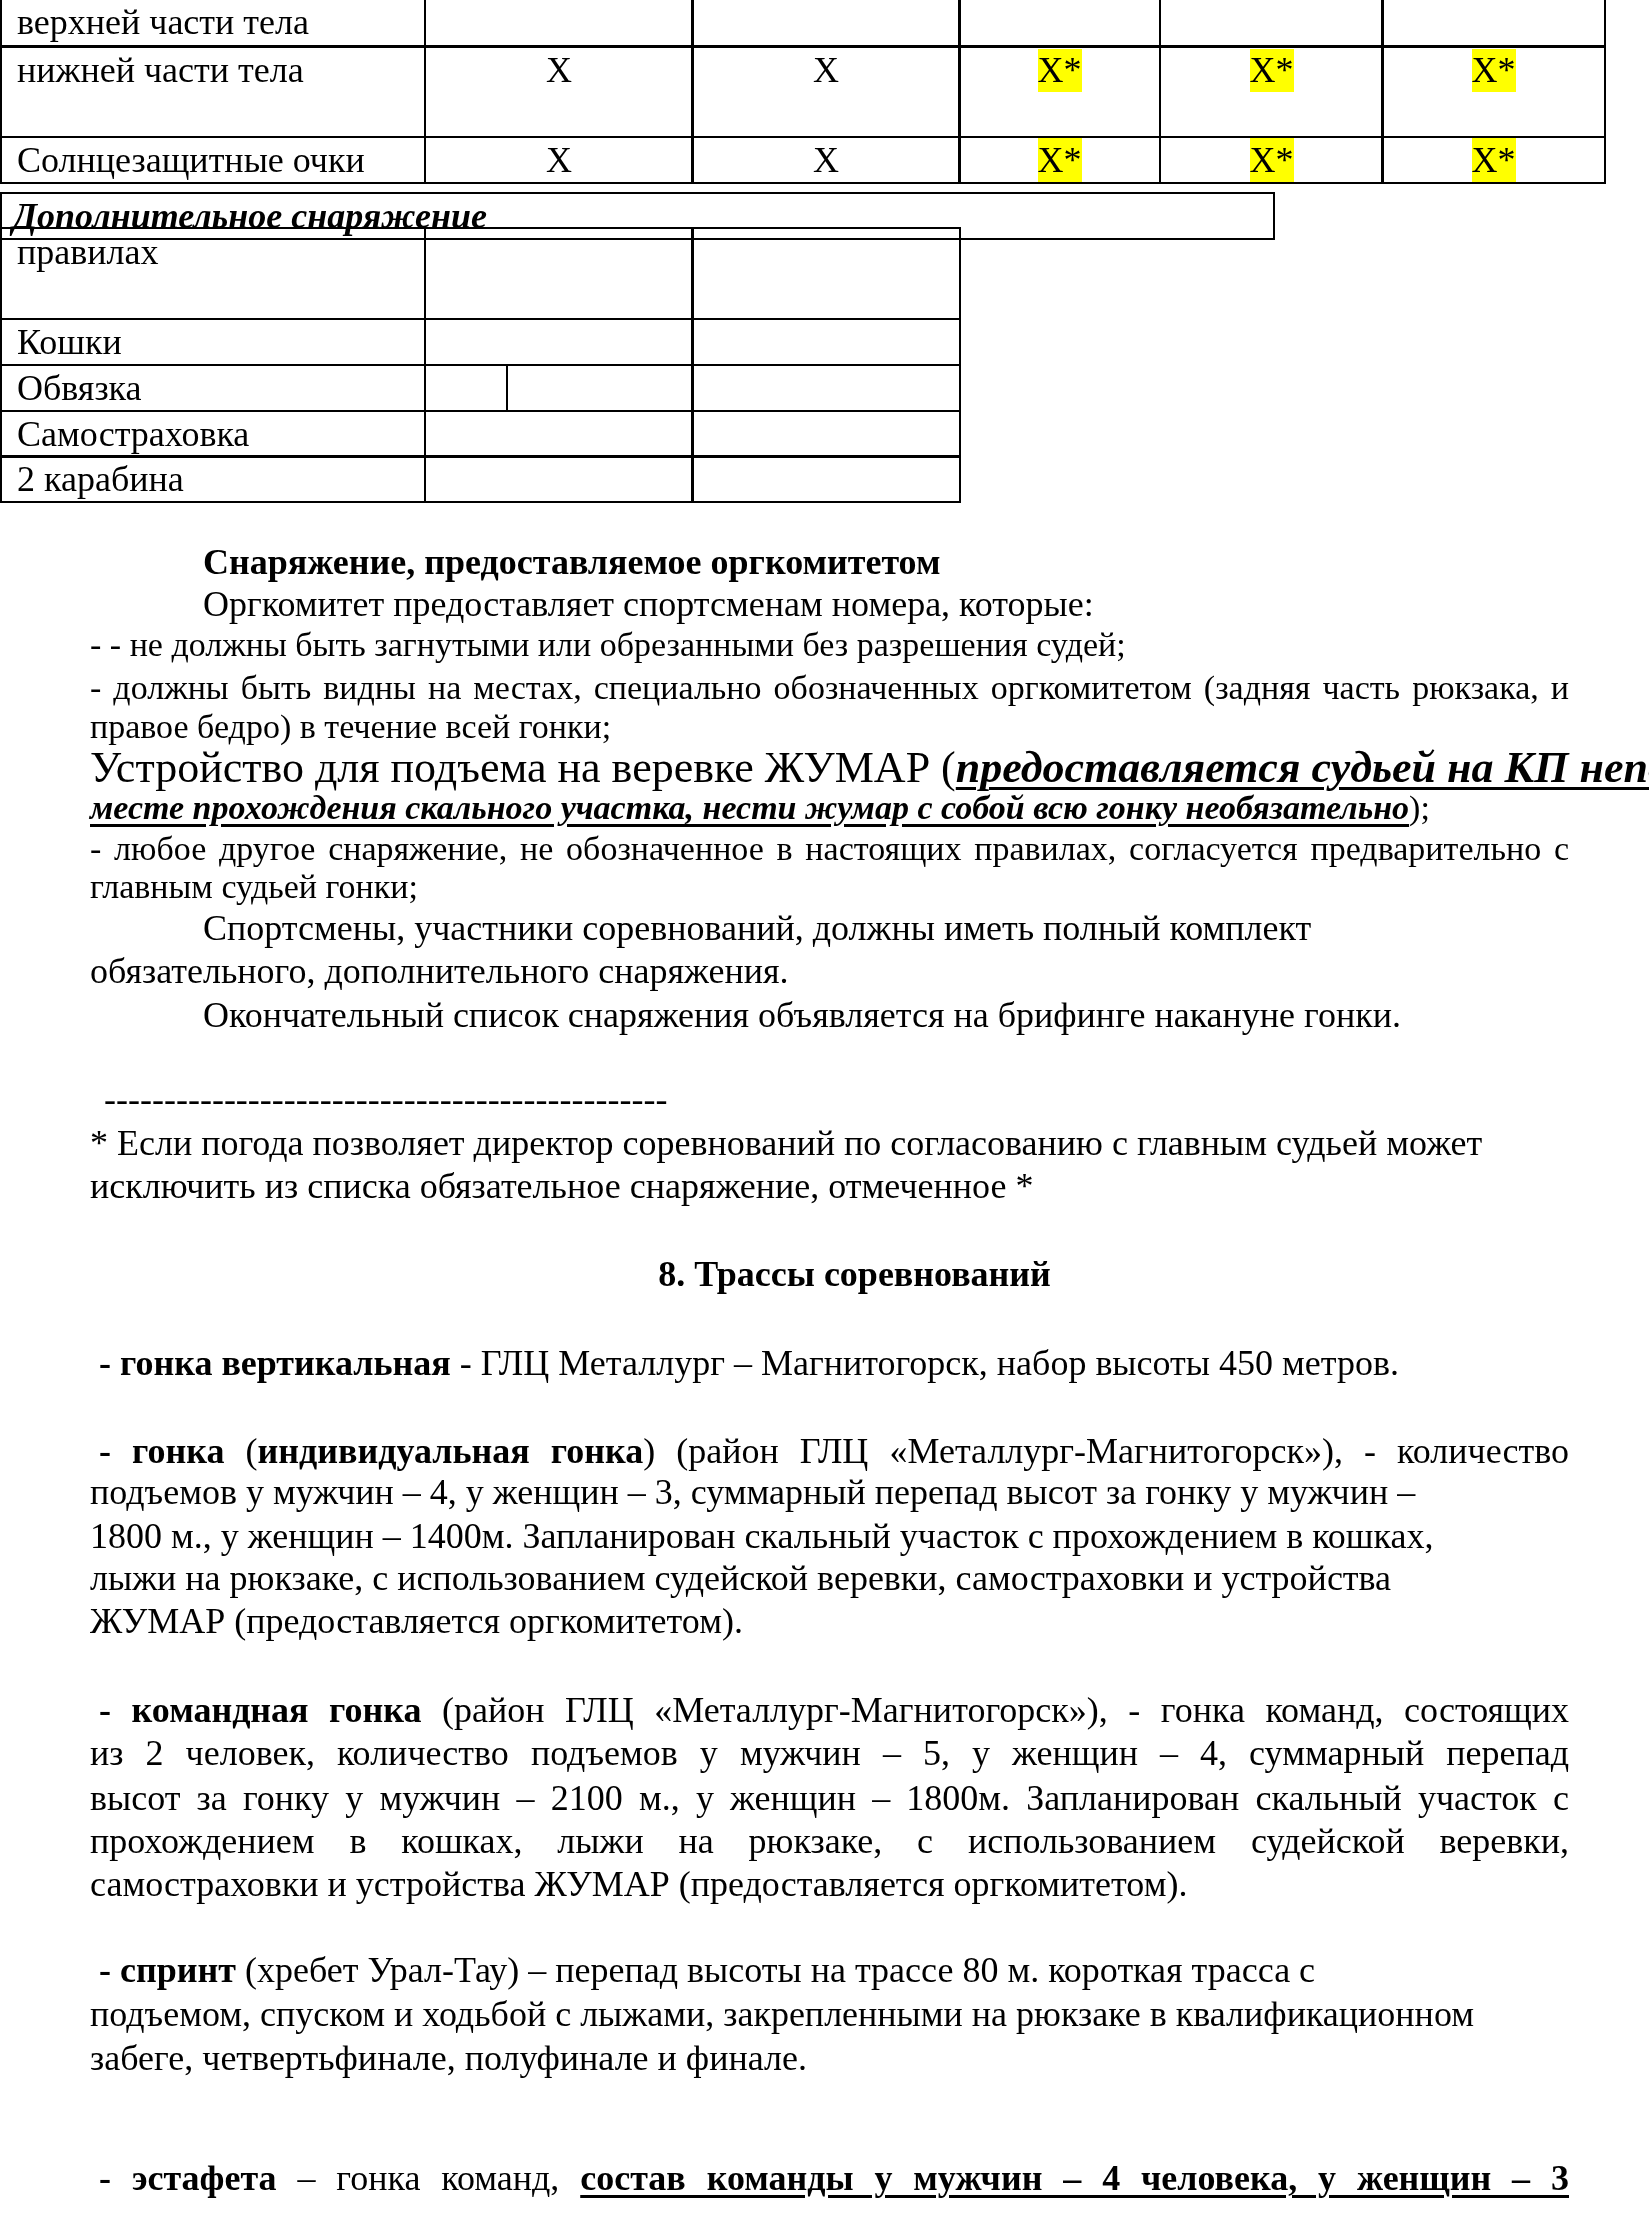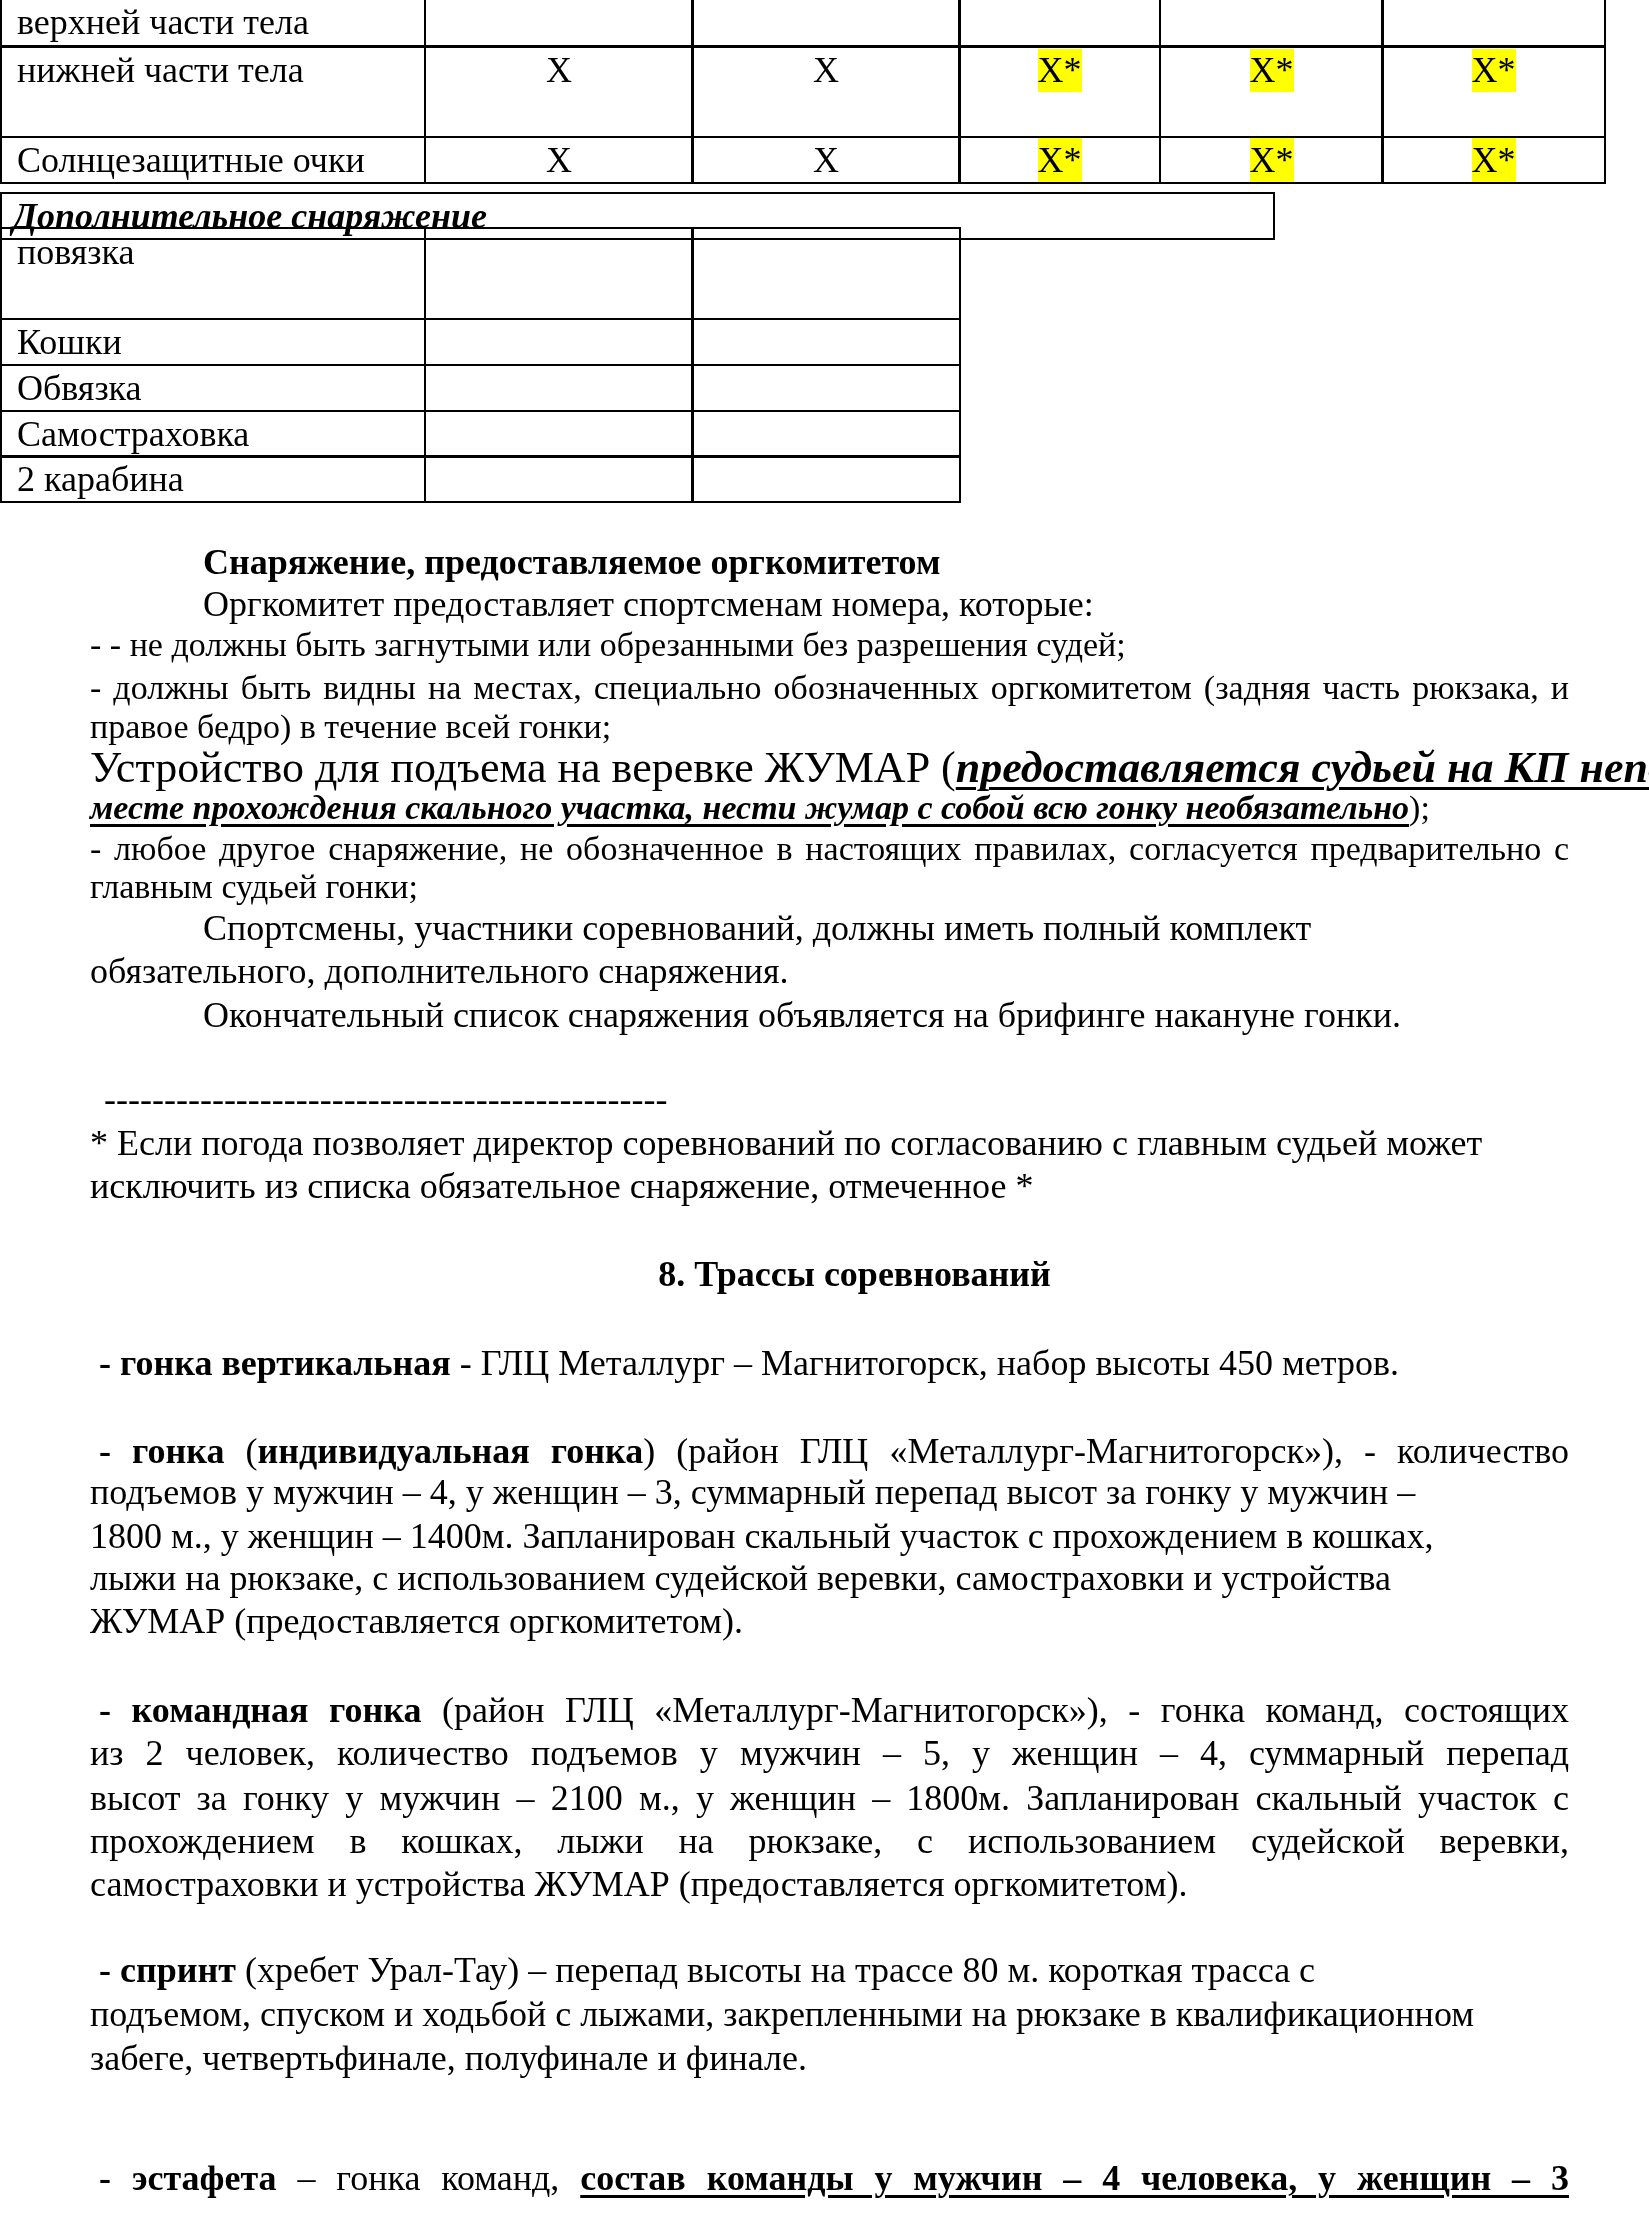--- a/index.html
+++ b/index.html
@@ -77,32 +77,32 @@
   </div>
   <div class="cell c" style="left:1381px;top:136px;width:225px;height:48px;line-height:44px;">
     <span class="mark hl">X*</span>
   </div>
 
   <div class="cell" style="left:0;top:192px;width:1275px;height:48px;line-height:44px;padding-left:10.5px;">
     <span class="it">Дополнительное снаряжение</span>
   </div>
 
   <div class="cell" style="left:0;top:227px;width:426px;height:93px;line-height:43px;padding-top:1.5px;">
-    <div>повязка</div>
+    <div>правилах</div>
   </div>
   <div class="cell" style="left:424px;top:227px;width:270px;height:93px;"></div>
   <div class="cell" style="left:691px;top:227px;width:270px;height:93px;"></div>
 
   <div class="cell" style="left:0;top:318px;width:426px;height:48px;line-height:44px;">
     <span>Кошки</span>
   </div>
   <div class="cell" style="left:424px;top:318px;width:270px;height:48px;"></div>
   <div class="cell" style="left:691px;top:318px;width:270px;height:48px;"></div>
 
-  <div class="cell" style="left:0;top:364px;width:426px;height:48px;line-height:44px;">
+  <div class="cell" style="left:0;top:364px;width:508px;height:48px;line-height:44px;">
     <span>Обвязка</span>
   </div>
   <div class="cell" style="left:424px;top:364px;width:270px;height:48px;"></div>
   <div class="cell" style="left:691px;top:364px;width:270px;height:48px;"></div>
 
   <div class="cell" style="left:0;top:410px;width:426px;height:48px;line-height:44px;">
     <span>Самостраховка</span>
   </div>
   <div class="cell" style="left:424px;top:410px;width:270px;height:48px;"></div>
   <div class="cell" style="left:691px;top:410px;width:270px;height:48px;"></div>

